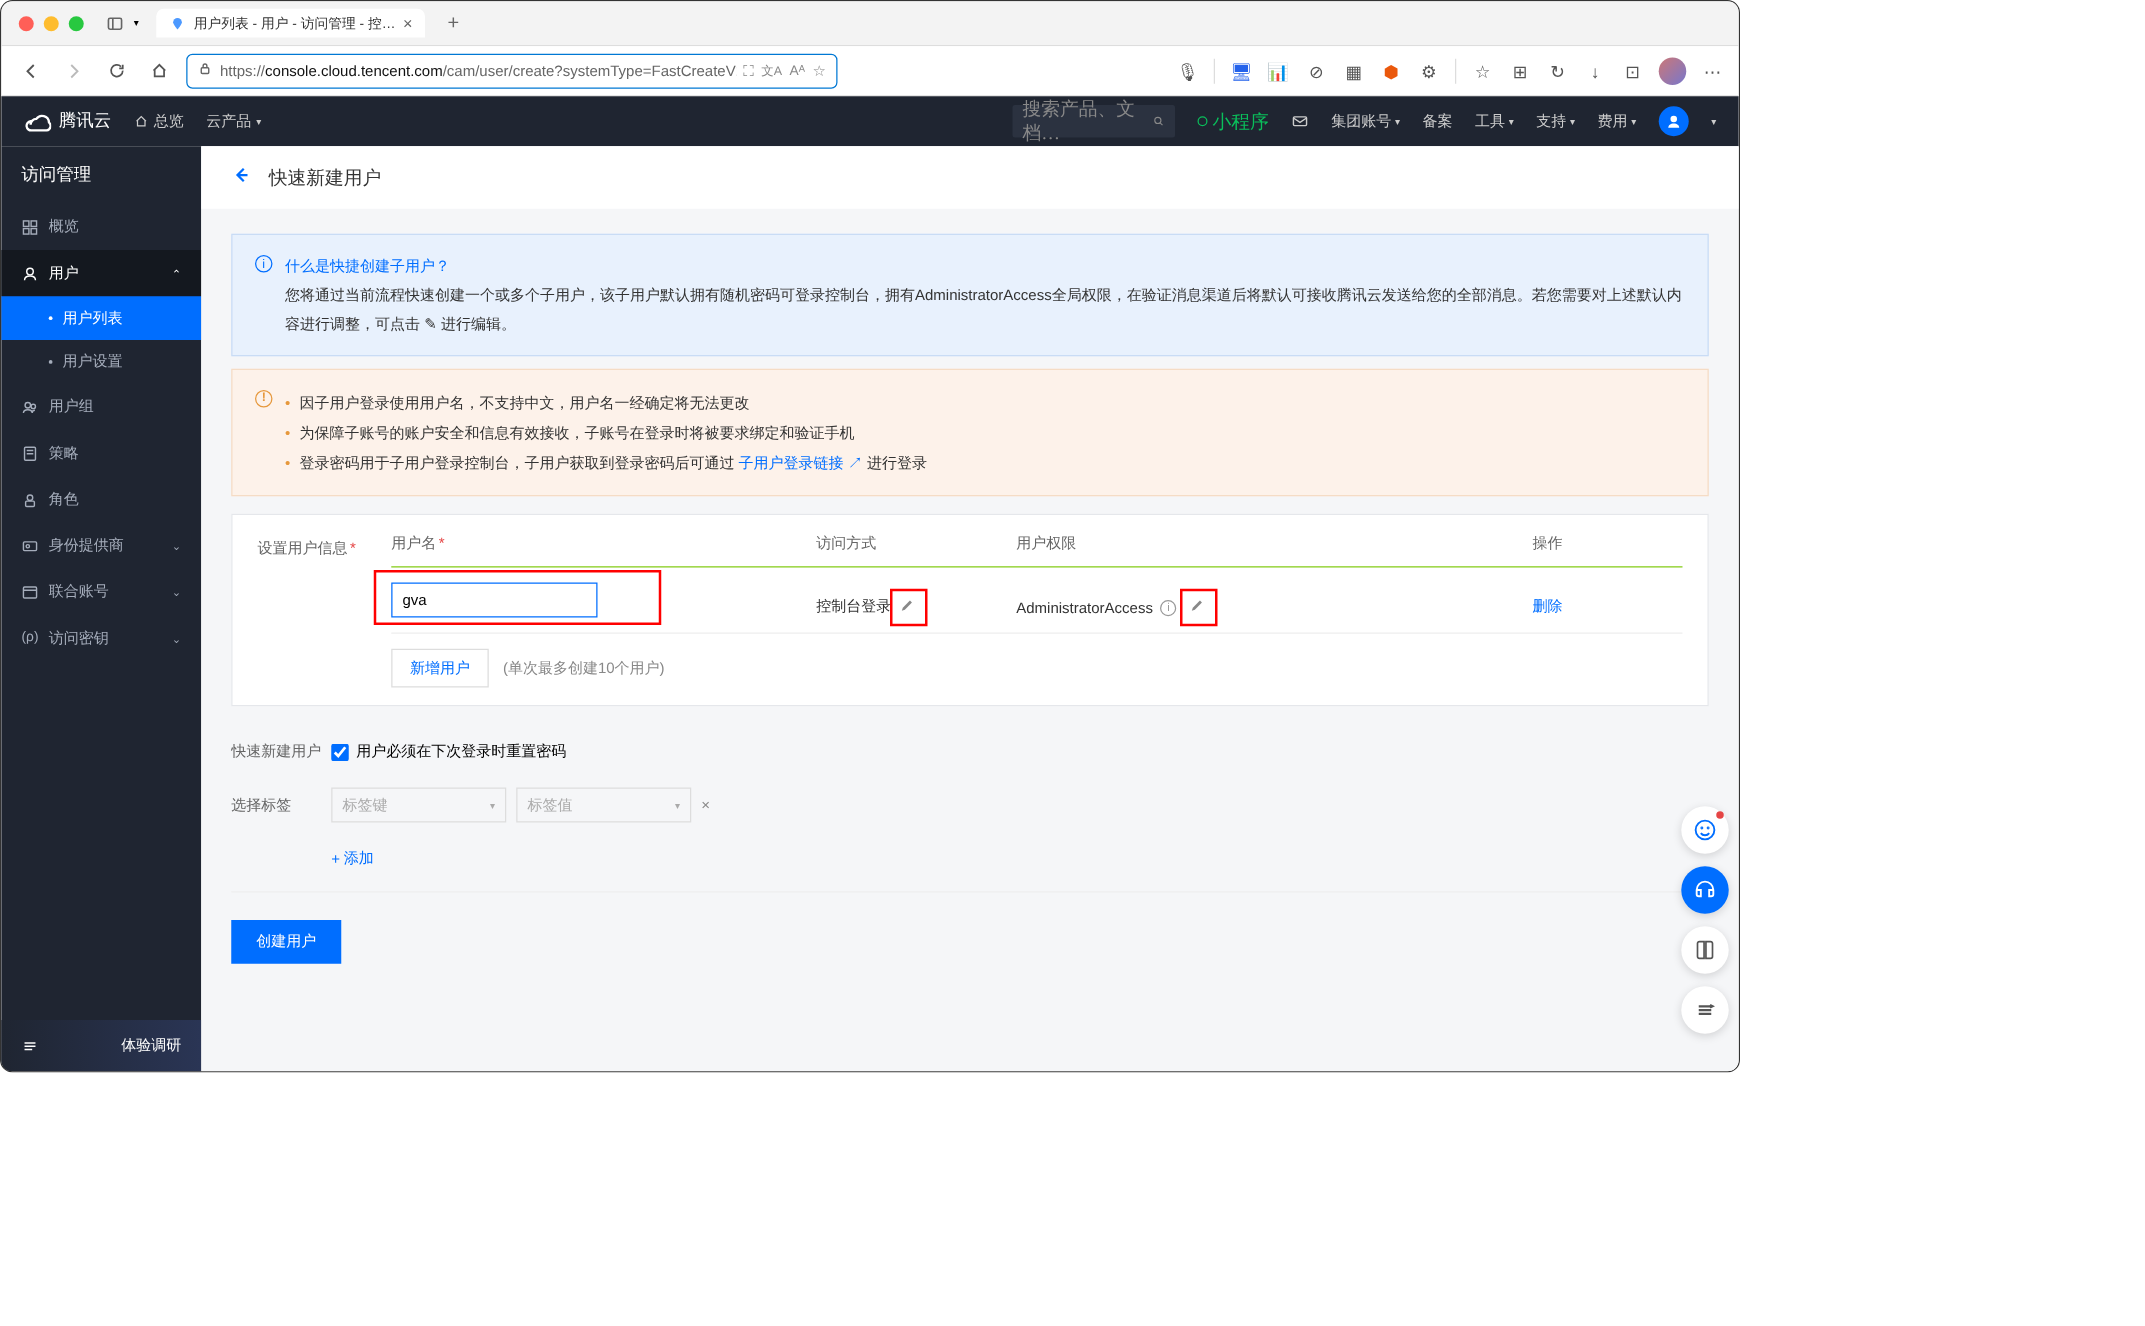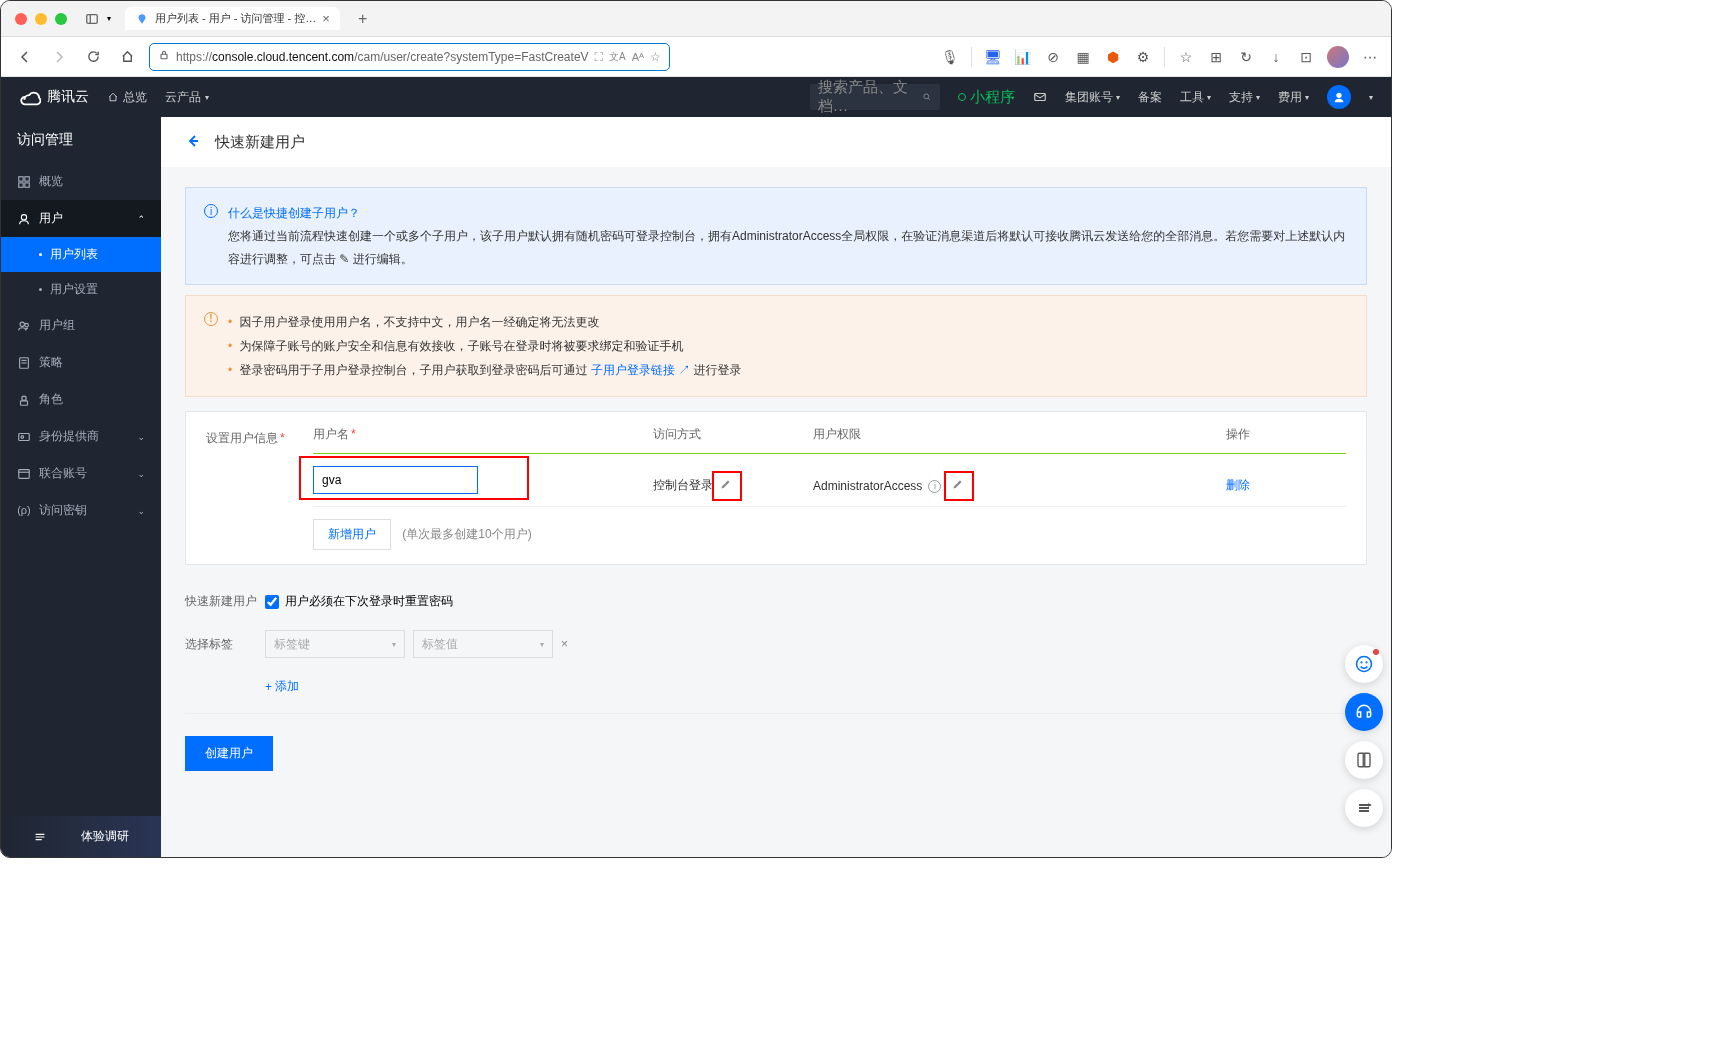--- a/index.html
+++ b/index.html
@@ -133,21 +133,21 @@
       padding: 9px 16px 9px 38px;
       color: #a5adbb;
       display: flex;
       align-items: center;
       gap: 8px;
     }
     .sidebar-subitem.active { background: #006eff; color: #fff;}
     .sidebar-subitem .dot { width: 3px; height: 3px; border-radius: 50%; background: currentColor;}
     .sidebar-footer {
       margin-top: auto;
-      padding: 12px 32px;
+      padding: 12px 16px;
       display: flex;
       align-items: center;
       gap: 3px;
       background: linear-gradient(90deg, #1f2531, #2a3555);
       color: #fff;
     }
     .side-icon { width: 14px; height: 14px; flex-shrink: 0; color: #a5adbb; }
 
     
     .main {

